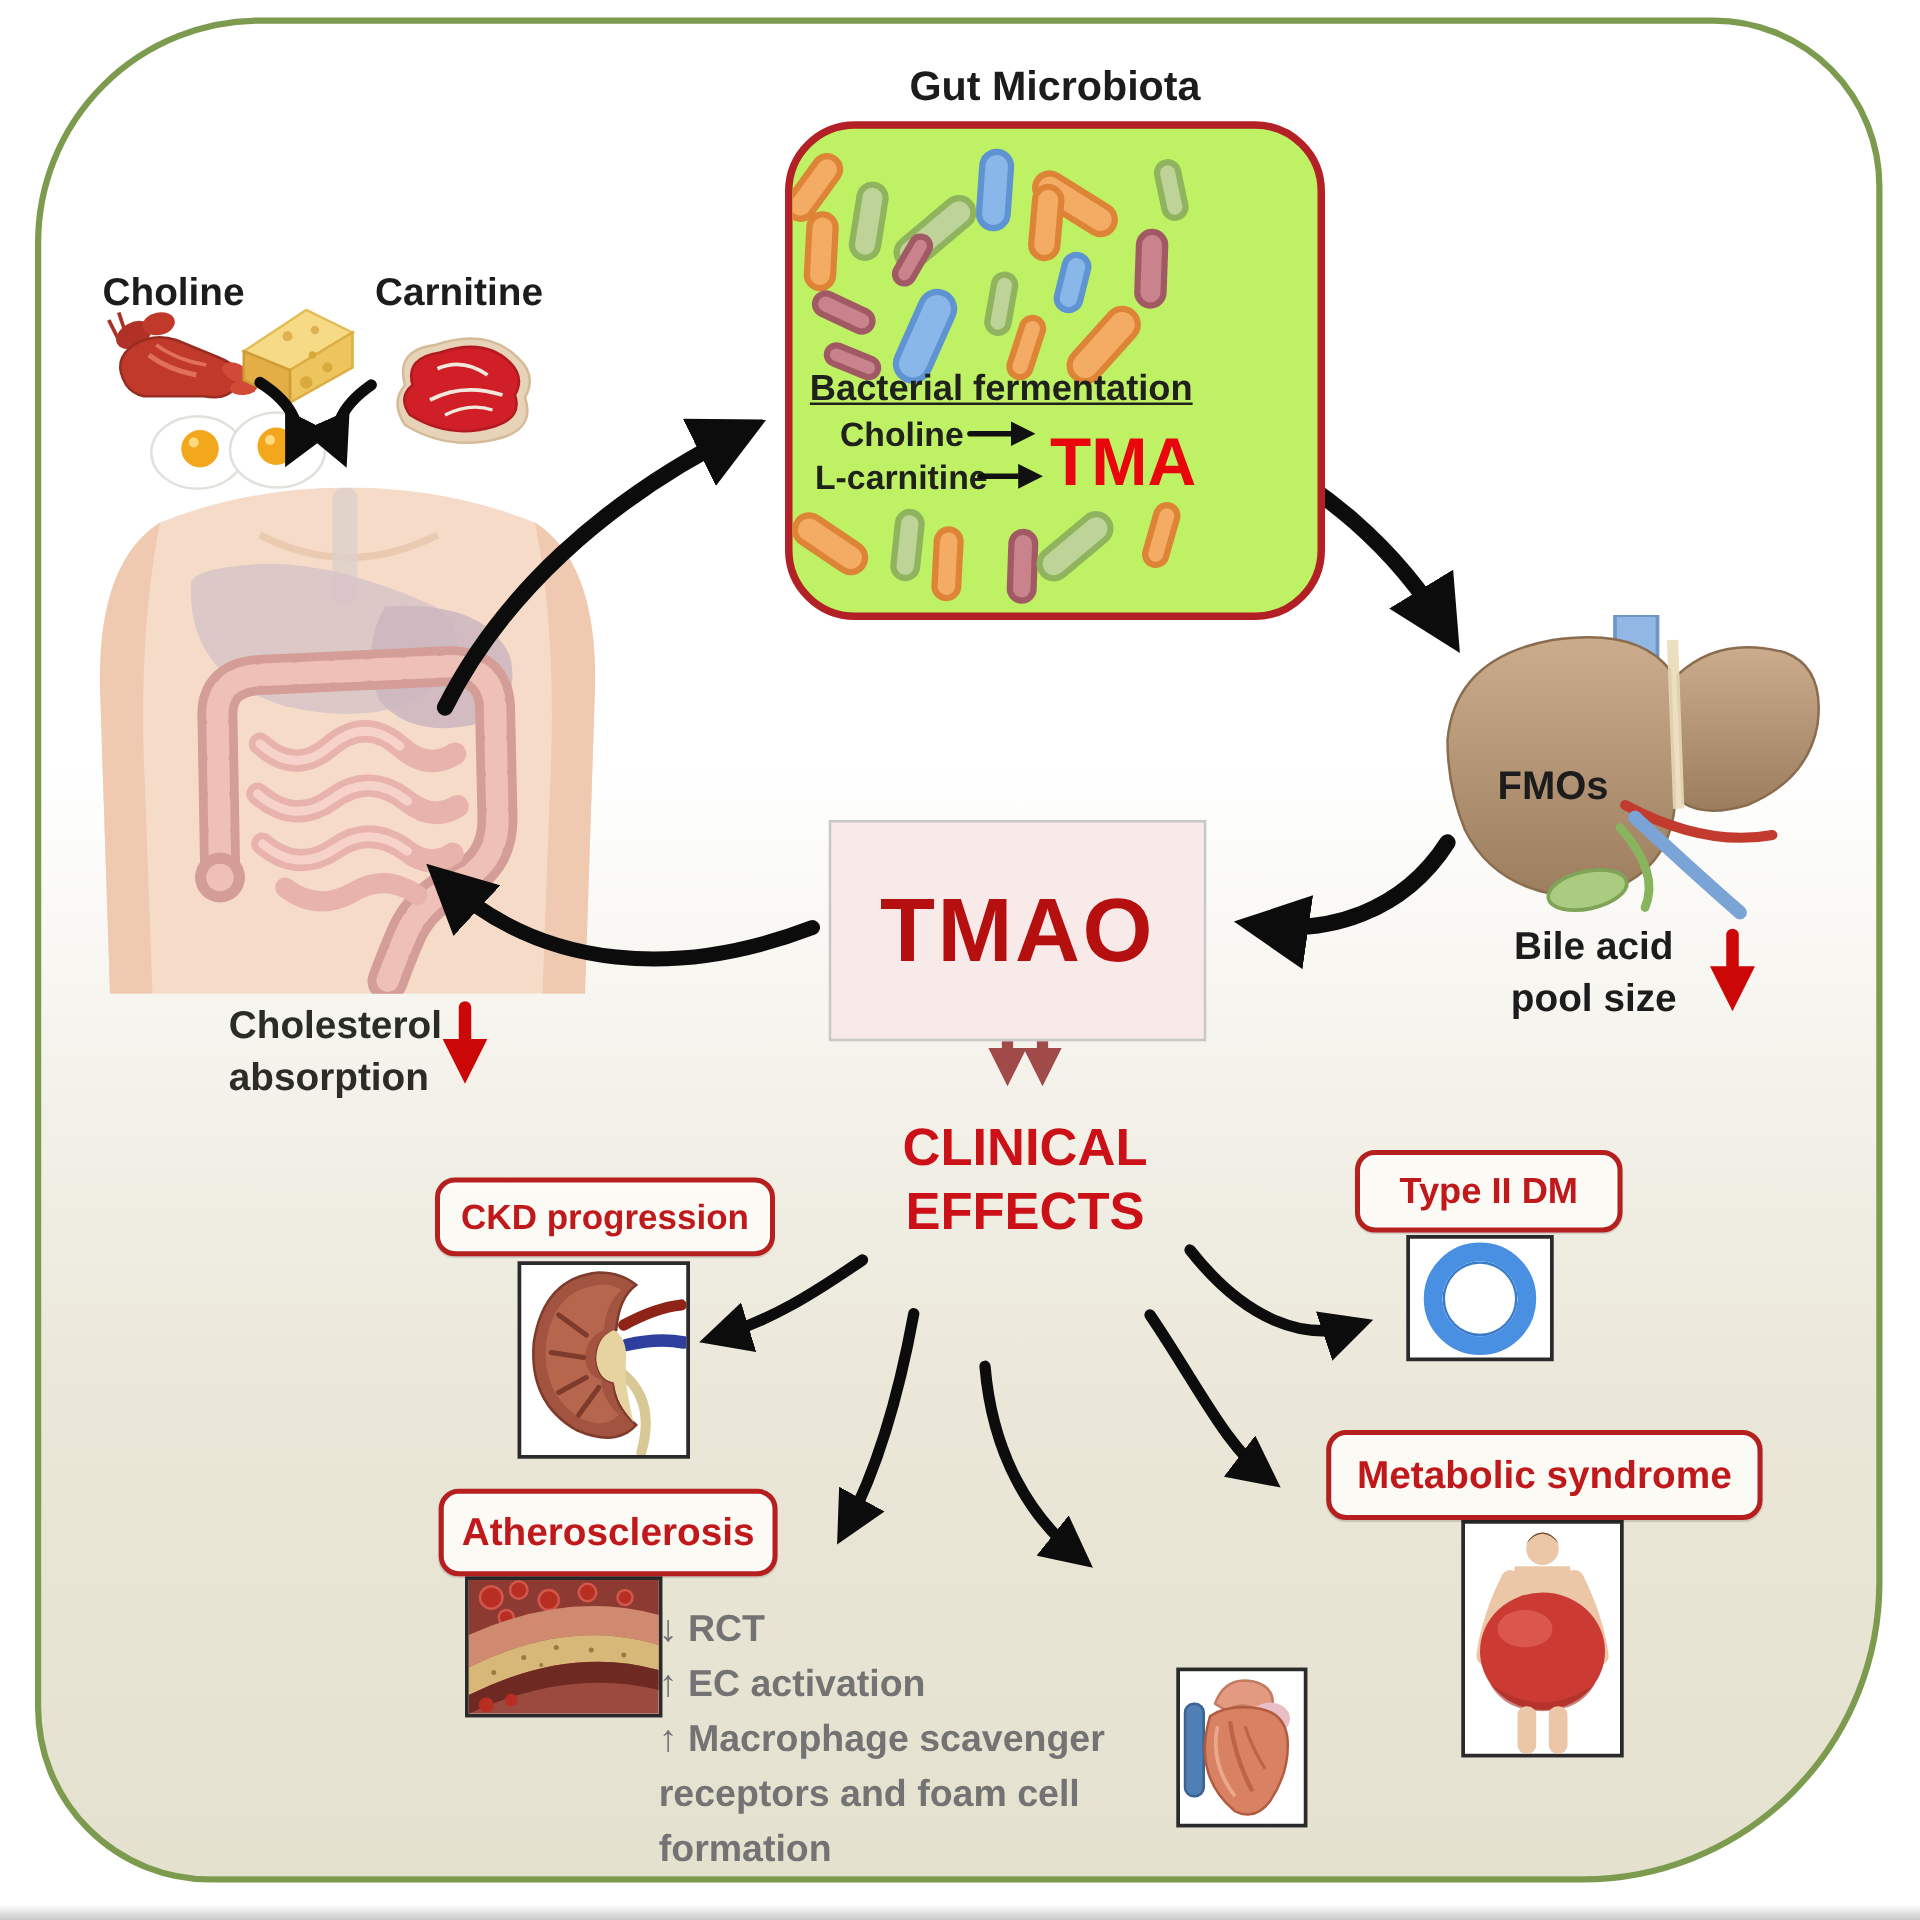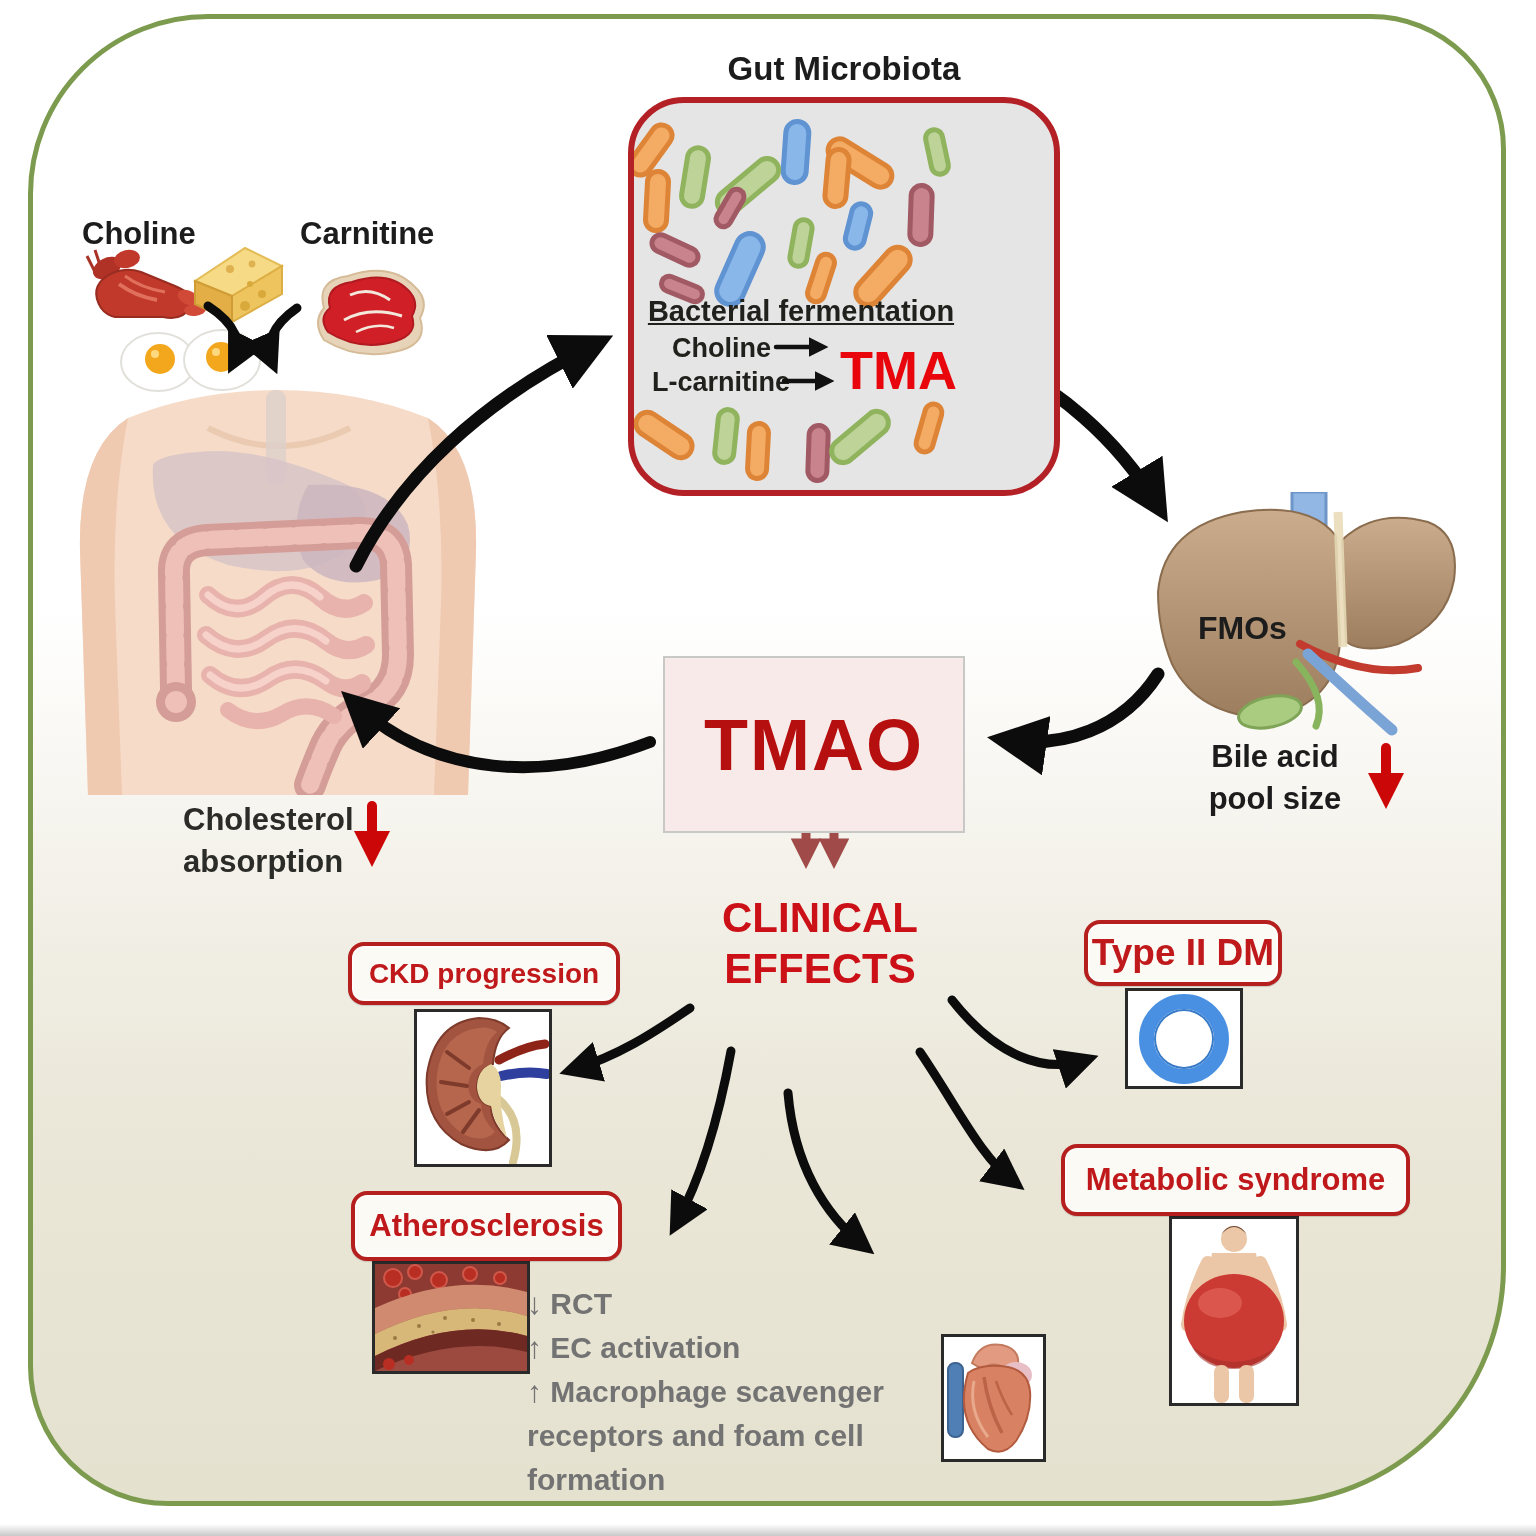--- a/index.html
+++ b/index.html
@@ -10,21 +10,21 @@
          border:5px solid #7d9b4e;border-radius:180px 135px 240px 140px;
          background:linear-gradient(180deg,#ffffff 0%,#ffffff 40%,#f3f1e9 58%,#eae7d8 75%,#e4e1cf 100%);}
   .bottom-strip{position:absolute;left:0;right:0;bottom:0;height:12px;
          background:linear-gradient(180deg,rgba(255,255,255,0),#c9c9c9);}
   .blk-title{font-weight:800;color:#1c1c1c;}
   .pill{box-sizing:border-box;border:4px solid #b5201e;border-radius:16px;background:#fcfaf5;
         color:#c0191c;font-weight:800;display:flex;align-items:center;justify-content:center;
         box-shadow:inset 0 0 0 2px rgba(255,255,255,.55), 0 1px 1px rgba(0,0,0,.15);z-index:4;}
   .imgbox{box-sizing:border-box;border:3px solid #2a2a2a;background:#ffffff;
           display:flex;align-items:center;justify-content:center;z-index:3;}
-  .gutbox{box-sizing:border-box;background:#e5e5e5;border:6px solid #b32025;border-radius:56px;
+  .gutbox{box-sizing:border-box;background:#bef264;border:6px solid #b32025;border-radius:56px;
           overflow:hidden;z-index:3;}
   .rods{position:absolute;left:0;top:0;right:0;bottom:0;}
   .rod{position:absolute;border-style:solid;border-width:5px;border-radius:999px;box-sizing:border-box;}
   .rod-o{background:#f4ab63;border-color:#dd8437;}
   .rod-g{background:#bdd398;border-color:#90b35e;}
   .rod-b{background:#8ab7ea;border-color:#5f93d2;}
   .rod-m{background:#c8838c;border-color:#a15a64;}
   .gut-text{position:absolute;font-weight:800;color:#20201c;}
   .tmao-box{box-sizing:border-box;background:#f8eae8;border:2px solid #c8c8c6;
             display:flex;align-items:center;justify-content:center;z-index:4;
@@ -235,21 +235,21 @@
       <path d="M74 52 Q60 58 60 76 Q62 92 74 94 Q76 110 90 126 Q82 96 84 74 Q84 58 74 52 Z" fill="#e6d3a0"></path>
       <g stroke="#7e3a2b" stroke-width="4" stroke-linecap="round">
         <path d="M30 40 L52 56"></path>
           <path d="M24 70 L50 74"></path>
           <path d="M30 102 L52 90"></path>
           <path d="M46 120 L62 98"></path>
       </g>
     </svg>
   </div>
 
-  <div class="abs pill" style="left:1084px;top:920px;width:198px;height:66px;font-size:37px;">
+  <div class="abs pill" style="left:1084px;top:920px;width:214px;height:66px;font-size:29px;">
     <span>Type II DM</span>
   </div>
   <div class="abs imgbox" style="left:1125px;top:988px;width:118px;height:101px;">
     <div class="ring" style="width:90px;height:90px;border:15px solid #4a90e2;box-shadow:0 0 0 2px #3a7bc8 inset;"></div>
   </div>
 
   <div class="abs pill" style="left:351px;top:1191px;width:271px;height:70px;font-size:31px;">
     <span>Atherosclerosis</span>
   </div>
   <div class="abs imgbox" style="left:372px;top:1261px;width:158px;height:113px;padding:0;">

